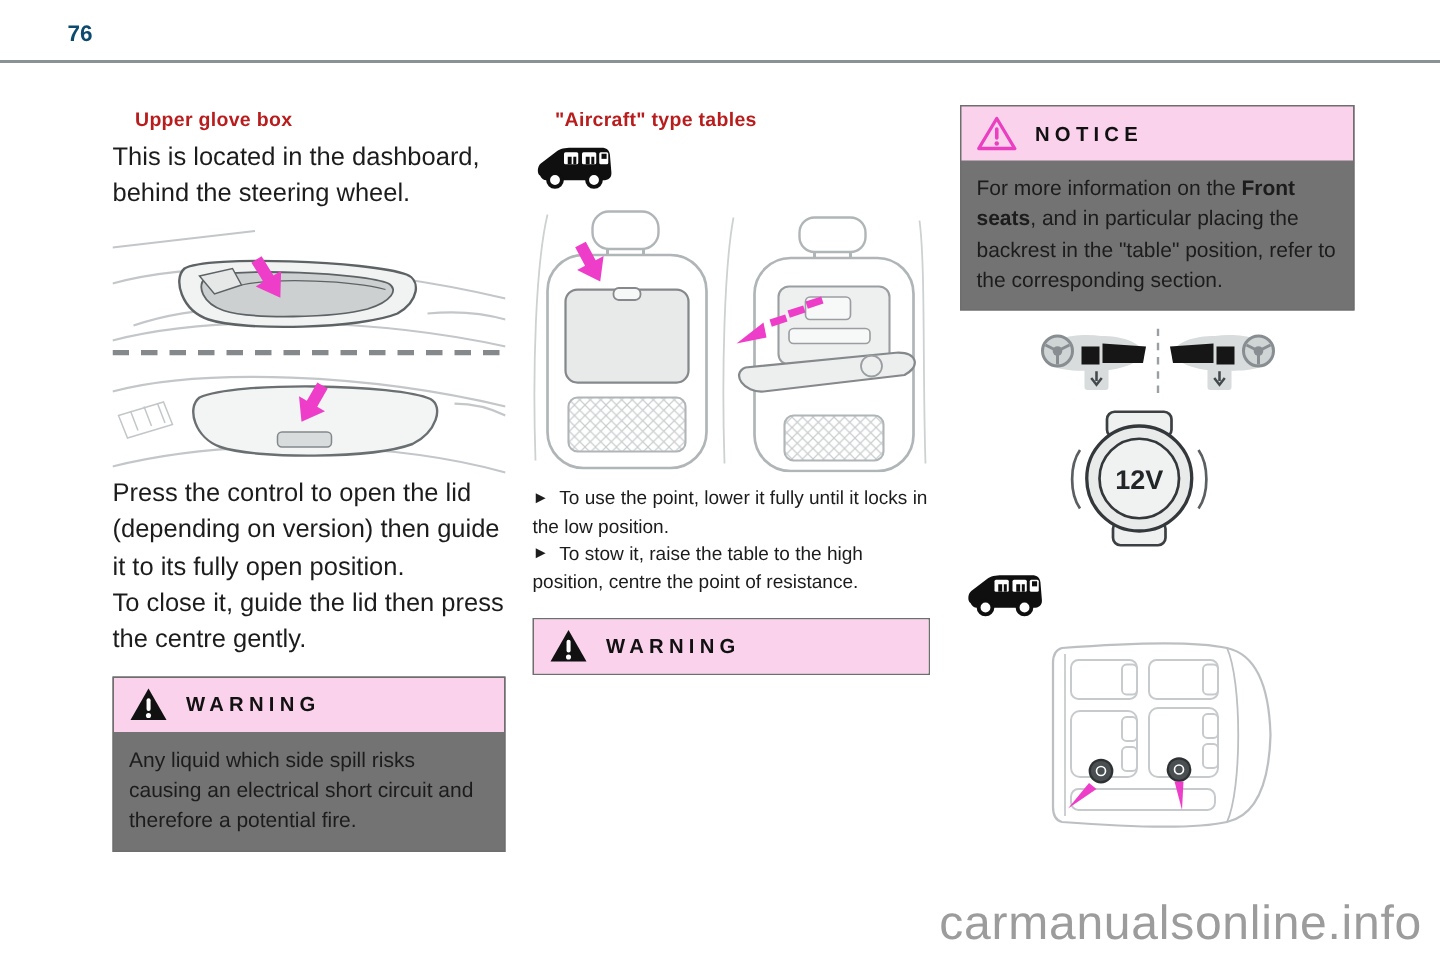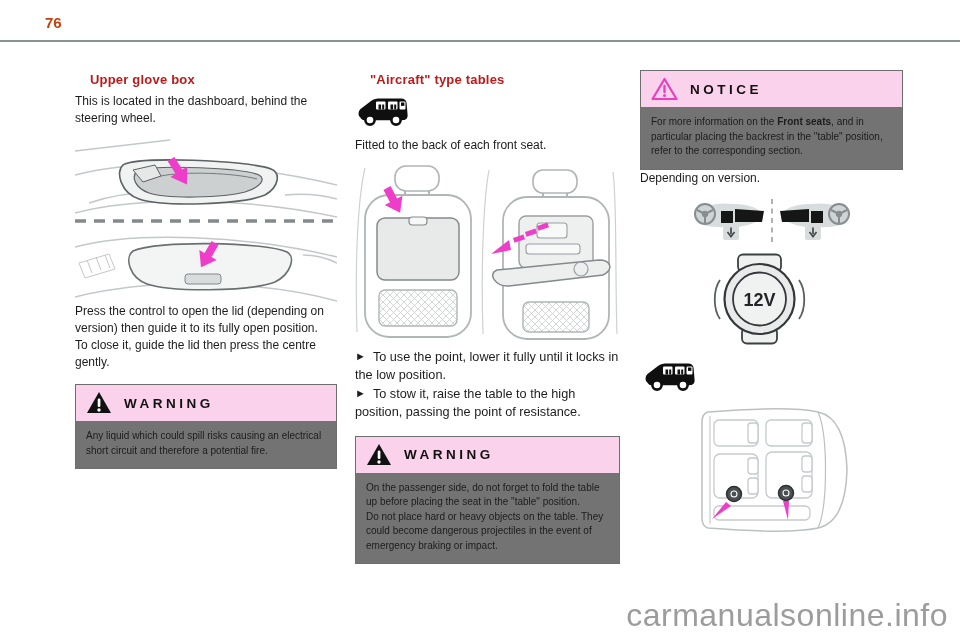--- a/index.html
+++ b/index.html
@@ -1,34 +1,34 @@
 <!DOCTYPE html>
 <html><head>
 <meta charset="utf-8">
 <style>
   * { box-sizing: border-box; margin: 0; padding: 0; }
   html,body { width:960px; height:640px; }
   body {
     font-family: "Liberation Sans", sans-serif;
     background:#ffffff; color:#1c1c1c; position:relative; overflow:hidden;
   }
-  .page-number { position:absolute; left:45px; top:14px; font-size:15px; font-weight:bold; color:#c2410c; }
+  .page-number { position:absolute; left:45px; top:14px; font-size:15px; font-weight:bold; color:#0c4a6e; }
   .header-rule { position:absolute; left:0; top:40px; width:960px; height:2px; background:#8a9296; }
   .col { position:absolute; top:72px; }
   #col1 { left:75px;  width:262px; }
   #col2 { left:355px; width:265px; }
   #col3 { left:640px; width:263px; top:70px; }
   h1.sect { font-size:13px; font-weight:bold; color:#b91c1c; letter-spacing:0.2px; margin:0 0 6px 15px; }
-  p.body { font-size:12px; line-height:1.42; color:#1c1c1c; }
+  p.body { font-size:17px; line-height:1.42; color:#1c1c1c; }
   .preline { white-space:pre-line; }
   .illu { display:block; }
   .alert { border:1px solid #6e6e6e; background:#737373; }
   .alert-header { background:#fad2ec; display:flex; align-items:center; padding:6px 10px; min-height:36px; }
   .alert-title { font-size:13.5px; font-weight:bold; letter-spacing:3.5px; color:#111; margin-left:12px; }
-  .alert-body { padding:8px 10px 10px 10px; font-size:10px; line-height:1.45; }
+  .alert-body { padding:8px 10px 10px 10px; font-size:14px; line-height:1.45; }
   .bullet { font-size:12.7px; line-height:1.45; }
   .bullet .marker { font-size:11px; margin-right:7px; position:relative; top:-1px; }
   .vanicon { display:block; }
   .watermark { position:absolute; right:12px; top:597px; font-size:32px; color:#9c9c9c; letter-spacing:0.5px; }
   .center { margin-left:auto; margin-right:auto; }
 </style>
 </head>
 <body>
 
 <div class="page-number">76</div>
@@ -79,42 +79,41 @@
 
   <div class="alert" style="margin-top:13px">
     <div class="alert-header">
       <svg width="26" height="24" viewBox="0 0 26 24">
         <polygon points="13,1 25,22 1,22" fill="#111"></polygon>
         <rect x="11.7" y="7.5" width="2.7" height="8.5" rx="1.3" fill="#fff"></rect>
         <circle cx="13" cy="19" r="1.7" fill="#fff"></circle>
       </svg>
       <span class="alert-title">WARNING</span>
     </div>
-    <div class="alert-body preline">Any liquid which could spill risks causing an electrical short circuit and therefore a potential fire.</div>
+    <div class="alert-body preline">Any liquid which side spill risks causing an electrical short circuit and therefore a potential fire.</div>
   </div>
 </div>
 
 <div class="col" id="col2">
   <h1 class="sect">"Aircraft" type tables</h1>
 
   <svg class="vanicon" width="54" height="32" viewBox="0 0 54 32" style="margin:8px 0 10px 2px">
     <path d="M3,22 C1,21 1,16 3.5,14 L14,6 C16.5,4 19.5,3.5 24,3.5 L44,3.5 C47.5,3.5 49.2,5.2 49.6,8 L50.6,20 C50.8,23.5 48.8,25.2 45,25.2 L7.5,25.2 C5.2,25.2 4,24 3,22 Z" fill="#0f0f0f"></path>
     <rect x="19" y="6.5" width="9.5" height="8" rx="1" fill="#fff"></rect>
     <rect x="31" y="6.5" width="9.5" height="8" rx="1" fill="#fff"></rect>
     <rect x="42.5" y="6.5" width="6" height="8" rx="1" fill="#fff"></rect>
     <rect x="21.5" y="9.5" width="2.6" height="5" fill="#0f0f0f"></rect>
     <rect x="25.2" y="9.5" width="2" height="5" fill="#0f0f0f"></rect>
     <rect x="33.5" y="9.5" width="2.6" height="5" fill="#0f0f0f"></rect>
     <rect x="37.2" y="9.5" width="2" height="5" fill="#0f0f0f"></rect>
     <rect x="44" y="7.5" width="3.4" height="3.4" fill="#0f0f0f"></rect>
     <circle cx="13" cy="25" r="4.6" fill="#fff" stroke="#0f0f0f" stroke-width="2.6"></circle>
     <circle cx="39" cy="25" r="4.6" fill="#fff" stroke="#0f0f0f" stroke-width="2.6"></circle>
   </svg>
 
-  <p class="body">Fitted to the back of each front seat.</p>
 
   <svg class="illu" width="265" height="178" viewBox="0 0 265 178" style="margin-top:8px">
     <defs>
       <pattern id="mesh" width="7" height="7" patternUnits="userSpaceOnUse">
         <path d="M0,7 L7,0 M0,0 L7,7" stroke="#c9cdce" stroke-width="0.8" fill="none"></path>
       </pattern>
     </defs>
     <path d="M2,170 C0,110 2,40 10,6" stroke="#cdd1d2" fill="none" stroke-width="1.2"></path>
     <path d="M128,172 C126,110 128,40 134,8" stroke="#cdd1d2" fill="none" stroke-width="1.2"></path>
     <path d="M262,172 C260,110 262,40 258,10" stroke="#cdd1d2" fill="none" stroke-width="1.2"></path>
@@ -149,51 +148,48 @@
         <rect x="20" y="68" width="11" height="5" transform="rotate(-18 20 68)"></rect>
         <polygon points="-2,84 16,70 18,80"></polygon>
       </g>
     </g>
   </svg>
 
   <p class="bullet" style="margin-top:8px">
     <span class="marker">►</span><span>To use the point, lower it fully until it locks in the low position.</span>
   </p>
   <p class="bullet">
-    <span class="marker">►</span><span>To stow it, raise the table to the high position, passing the point of resistance.</span>
+    <span class="marker">►</span><span>To stow it, raise the table to the high position, centre the point of resistance.</span>
   </p>
 
   <div class="alert" style="margin-top:14px">
     <div class="alert-header">
       <svg width="26" height="24" viewBox="0 0 26 24">
         <polygon points="13,1 25,22 1,22" fill="#111"></polygon>
         <rect x="11.7" y="7.5" width="2.7" height="8.5" rx="1.3" fill="#fff"></rect>
         <circle cx="13" cy="19" r="1.7" fill="#fff"></circle>
       </svg>
       <span class="alert-title">WARNING</span>
     </div>
-    <div class="alert-body preline">On the passenger side, do not forget to fold the table up before placing the seat in the "table" position.
-Do not place hard or heavy objects on the table. They could become dangerous projectiles in the event of emergency braking or impact.</div>
   </div>
 </div>
 
 <div class="col" id="col3">
   <div class="alert">
     <div class="alert-header">
       <svg width="27" height="24" viewBox="0 0 27 24">
         <polygon points="13.5,2 25.5,22 1.5,22" fill="none" stroke="#e93fc0" stroke-width="2.2" stroke-linejoin="round"></polygon>
         <line x1="13.5" y1="9" x2="13.5" y2="15" stroke="#e93fc0" stroke-width="2.4" stroke-linecap="round"></line>
         <circle cx="13.5" cy="18.6" r="1.5" fill="#e93fc0"></circle>
       </svg>
       <span class="alert-title">NOTICE</span>
     </div>
     <div class="alert-body"><span>For more information on the </span><b>Front seats</b><span>, and in particular placing the backrest in the "table" position, refer to the corresponding section.</span></div>
   </div>
 
-  <p class="body">Depending on version.</p>
 
   <svg class="illu center" width="164" height="46" viewBox="0 0 164 46" style="margin-top:12px">
     <g id="pictoL">
       <path d="M6,16 C10,6 28,3 44,5 C58,5 70,9 72,16 C70,24 54,29 36,28 C18,29 4,25 6,16 Z" fill="#d8dcdc"></path>
       <circle cx="15" cy="15" r="10" fill="#cfd4d5" stroke="#878d90" stroke-width="2"></circle>
       <circle cx="15" cy="15" r="3.2" fill="#878d90"></circle>
       <line x1="15" y1="15" x2="15" y2="24" stroke="#878d90" stroke-width="2"></line>
       <line x1="15" y1="15" x2="7" y2="11" stroke="#878d90" stroke-width="2"></line>
       <line x1="15" y1="15" x2="23" y2="11" stroke="#878d90" stroke-width="2"></line>
       <rect x="31" y="12" width="12" height="12" fill="#161616"></rect>

